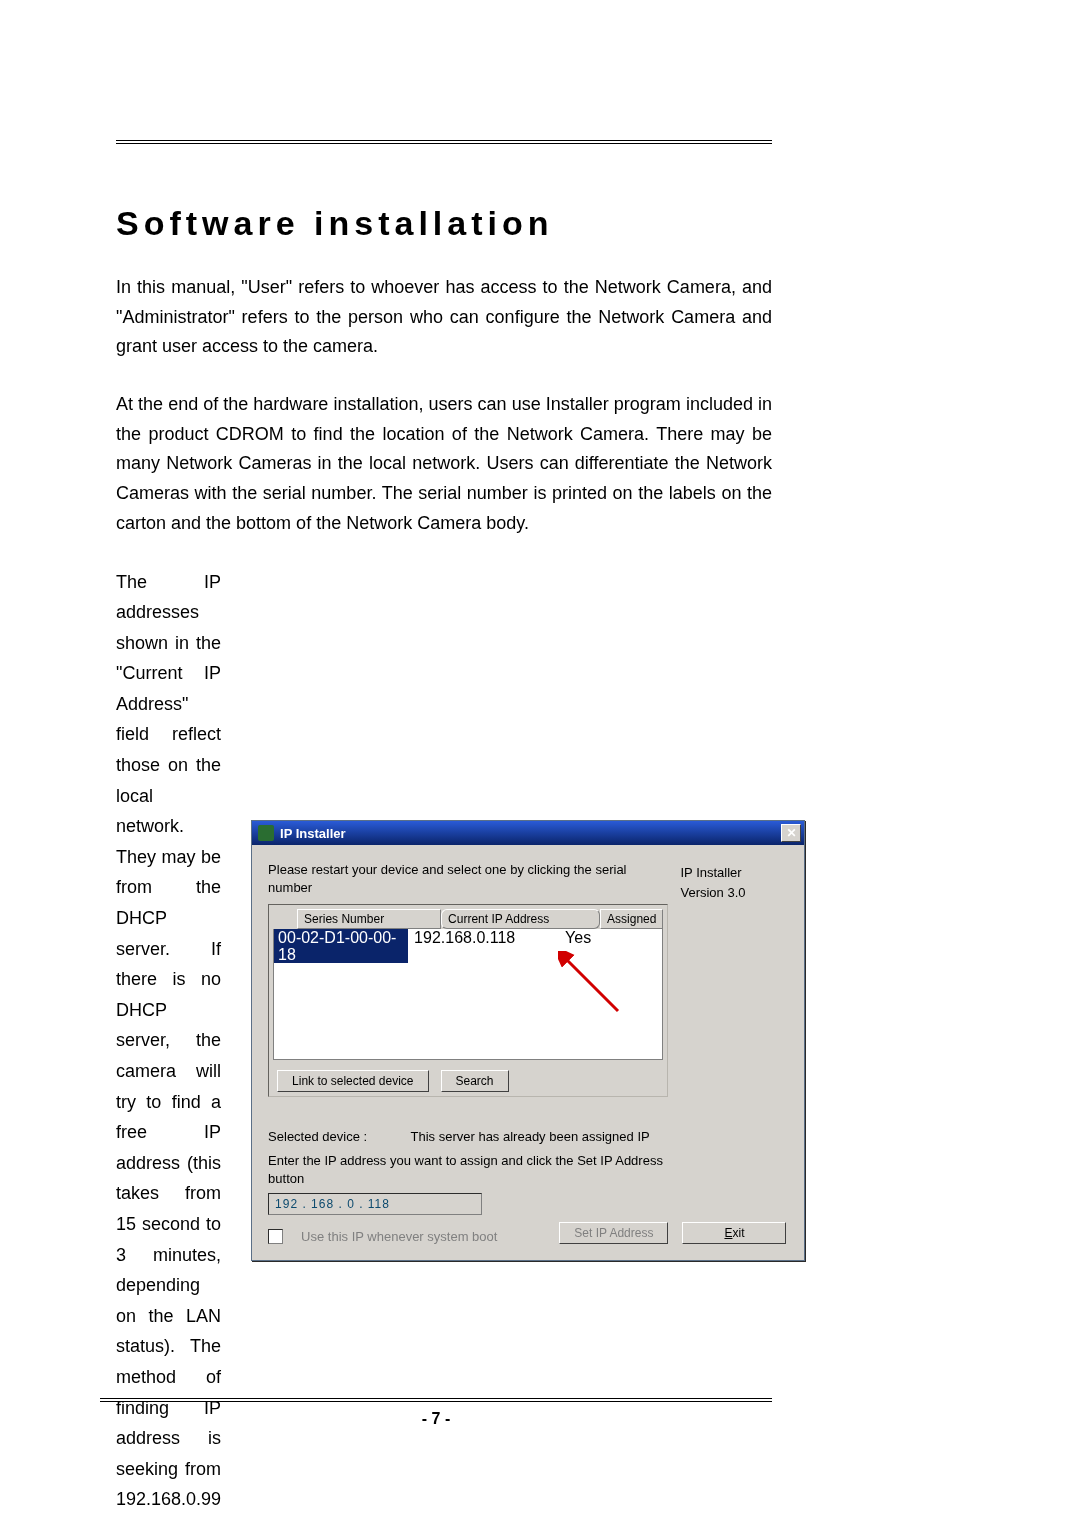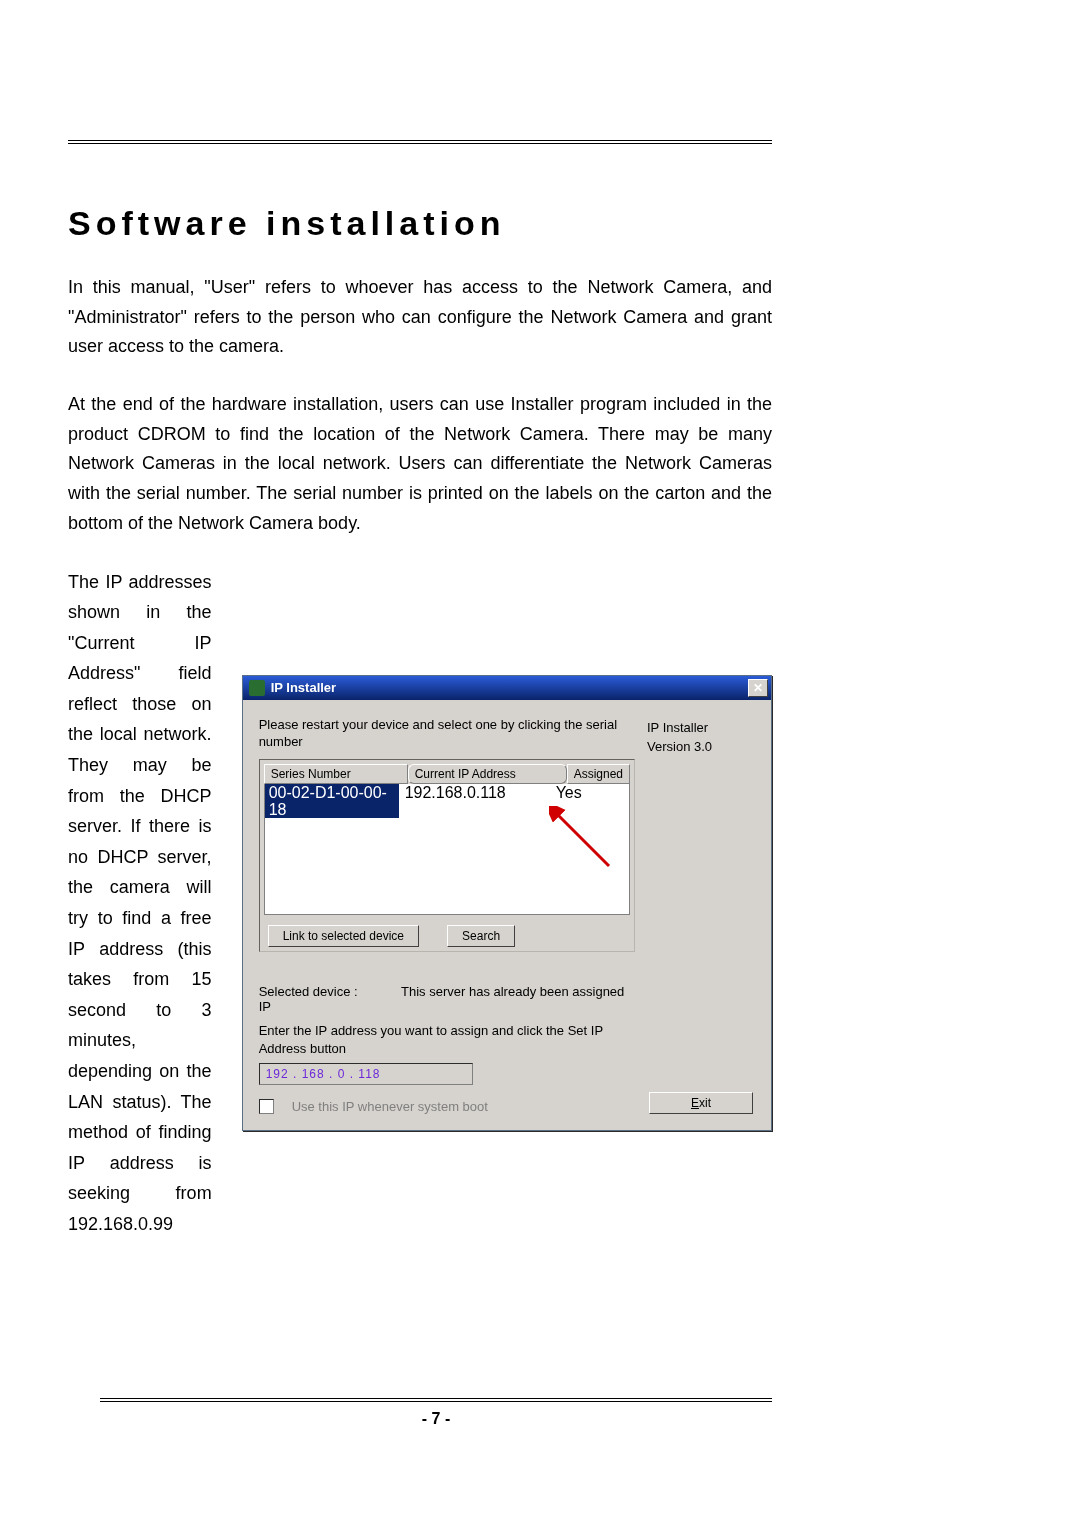--- a/index.html
+++ b/index.html
@@ -6,21 +6,21 @@
     margin: 0;
     padding: 0;
     background: #fff;
     width: 1080px;
   }
   .page {
     width: 872px;
     height: 1528px;
     position: relative;
     box-sizing: border-box;
-    padding: 140px 100px 0 68px;
+    padding: 140px 100px 0 116px;
     font-family: Verdana, Geneva, sans-serif;
   }
   .rule-top {
     border-top: 4px double #000;
     margin-bottom: 60px;
   }
   .rule-bottom {
     position: absolute;
     left: 100px; right: 100px;
     bottom: 100px;
@@ -120,21 +120,21 @@
     display: flex;
   }
   .hbtn {
     background: #d6d3ce;
     border: 1px solid #fff;
     border-right-color: #808080;
     border-bottom-color: #808080;
     padding: 2px 6px;
     font-size: 12px;
   }
-  .h-sn { width: 130px; }
+  .h-sn { width: 130px; margin-left: 24px; }
   .h-ip { width: 145px; border-radius: 6px; }
   .h-as { flex: 1; }
   .list-body {
     background: #fff;
     height: 130px;
     border: 1px solid #808080;
     border-top: none;
     position: relative;
     overflow: hidden;
   }
@@ -164,33 +164,33 @@
     border-bottom-color: #404040;
     padding: 3px 14px;
     font-size: 12px;
     cursor: default;
     text-align: center;
   }
   .btn.disabled { color: #808080; }
   .btnrow {
     margin-top: 10px;
     display: flex;
-    gap: 28px;
+    gap: 12px;
     padding-left: 4px;
   }
   .sel-line {
     margin-top: 32px;
   }
   .sel-line span.label { margin-right: 40px; }
   .enter-line { margin: 8px 0 6px 0; line-height: 1.35; }
   .ip-input {
     width: 200px;
     background: #d6d3ce;
     border: 1px inset #808080;
-    color: #6d28d9;
+    color: #0c4a6e;
     padding: 3px 6px;
     font-size: 12px;
     letter-spacing: 1px;
   }
   .check-row {
     margin-top: 14px;
     color: #808080;
     display: flex;
     align-items: center;
     gap: 18px;
@@ -276,20 +276,23 @@
             <span class="label">Selected device :</span>
             <span>This server has already been assigned IP</span>
           </div>
           <div class="enter-line">Enter the IP address you want to assign and click the Set IP Address button</div>
           <div class="ip-input">192 . 168 .   0  . 118</div>
 
           <div class="check-row">
             <span class="chk"></span>
             <span>Use this IP whenever system boot</span>
           </div>
+          <div class="set-ip-row">
+            <span class="btn disabled">Set IP Address</span>
+          </div>
         </div>
 
         <div class="right-col">
           <div class="version">
             <div>IP Installer</div>
             <div>Version 3.0</div>
           </div>
           <div class="exit-row">
             <span class="btn exit-btn"><span style="text-decoration:underline">E</span><span>xit</span></span>
           </div>

